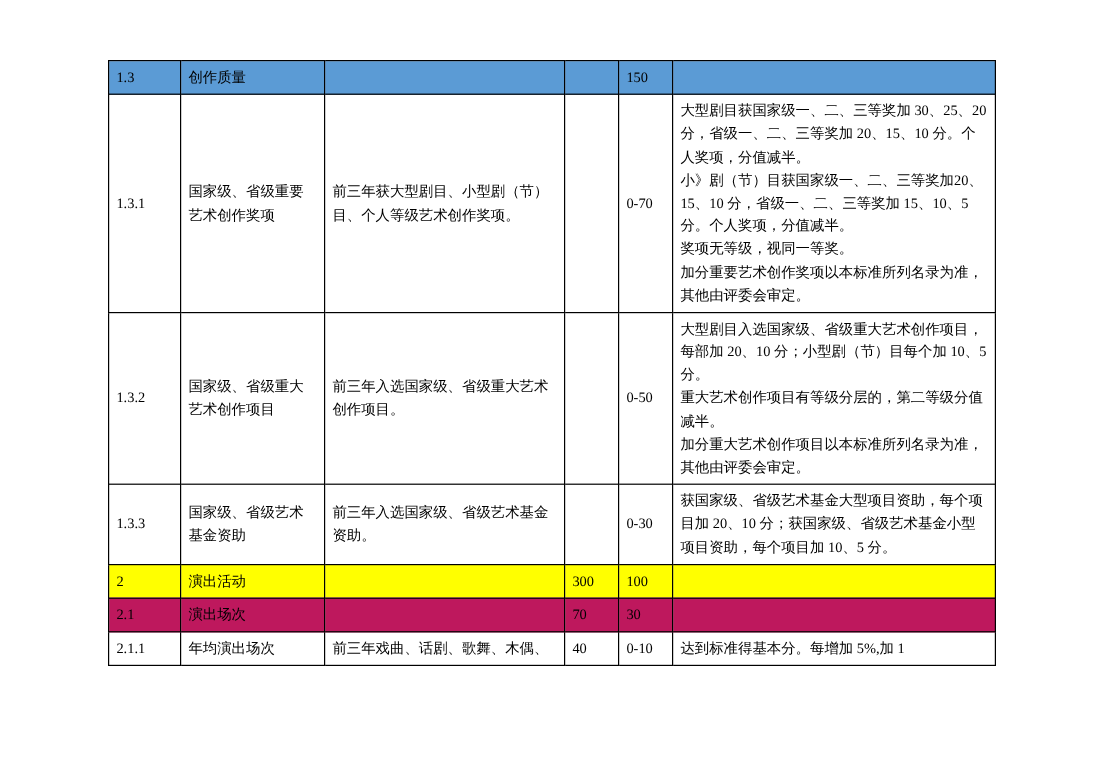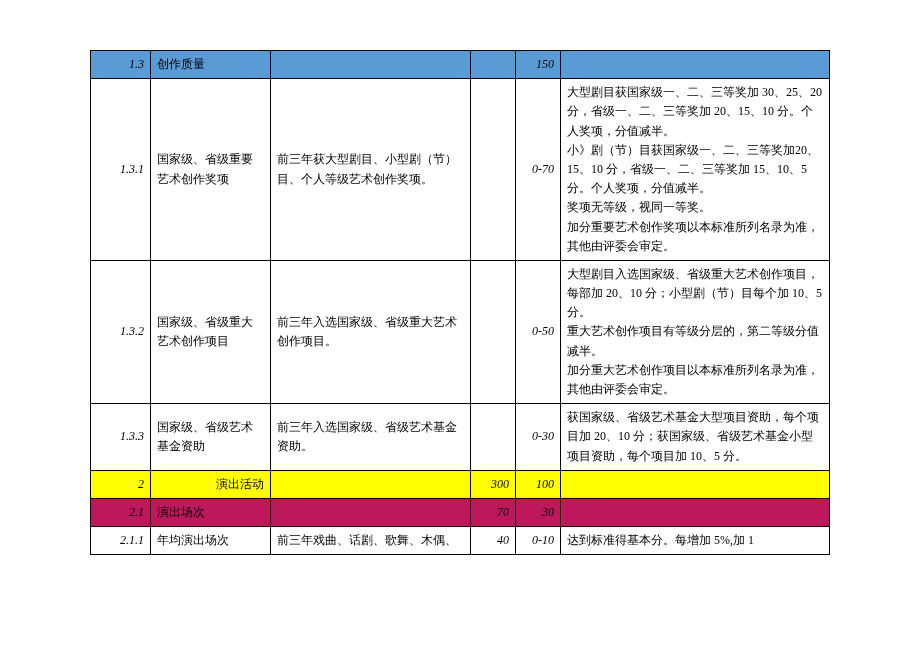--- a/index.html
+++ b/index.html
@@ -25,21 +25,20 @@
       line-height: 1.6;
     }
     .header-blue {
       background-color: #5B9BD5;
     }
     .header-lightblue {
       background-color: #be185d;
     }
     .header-yellow {
       background-color: #FFFF00;
-      text-align: right;
     }
     .col-num {
       width: 60px;
       text-align: center;
     }
     .col-name {
       width: 120px;
       margin-top: 12px;
     }
     .col-desc {
@@ -52,22 +51,21 @@
     }
     .col-score2 {
       width: 45px;
       text-align: center;
     }
     .col-detail {
       width: auto;
       margin-top: 18px;
     }
     .center {
-      text-align: right;
-      font-style: italic;
+      text-align: left;
     }
   </style>
 </head>
 <body>
 
 <table>
   <tbody id="table-body">
   <tr>
         <td class="col-num center header-blue">1.3</td>
         <td class="col-name header-blue">创作质量</td>

